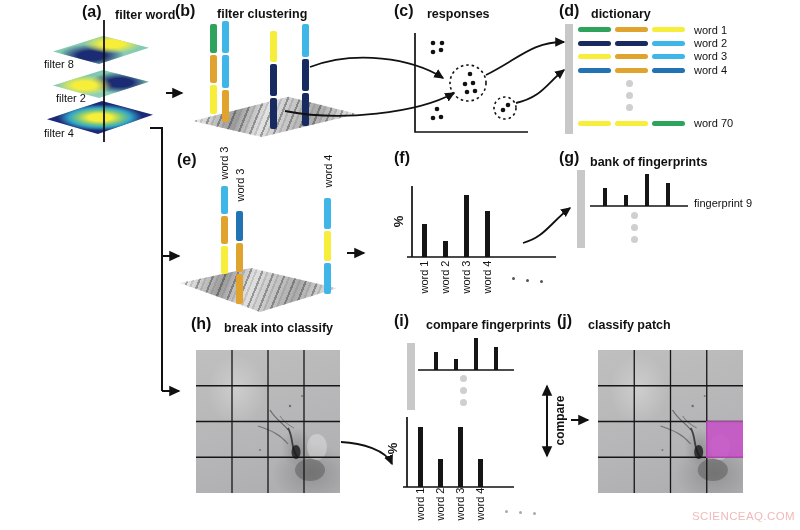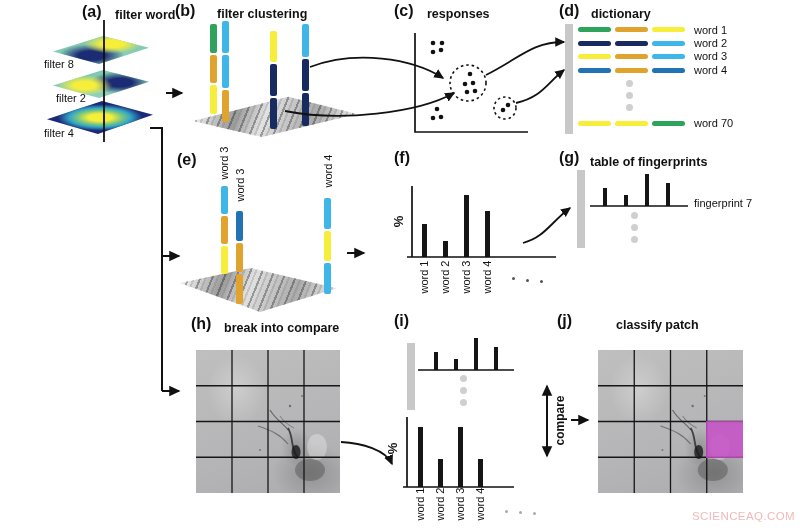--- a/index.html
+++ b/index.html
@@ -260,37 +260,37 @@
   <div class="rot rot-right" style="left:422px;top:277px;width:46px">word 2</div>
   <div class="rot rot-right" style="left:443px;top:277px;width:46px">word 3</div>
   <div class="rot rot-right" style="left:464px;top:277px;width:46px">word 4</div>
   <div class="tdots" style="left:512px;top:277px">
     <div class="tdot" style="background:#555"></div>
     <div class="tdot" style="background:#555;margin-top:2px"></div>
     <div class="tdot" style="background:#555;margin-top:3px"></div>
   </div>
 
   <div class="ptag" style="left:559px;top:150px">(g)</div>
-  <div class="ptitle" style="left:590px;top:155px">table of fingerprints</div>
+  <div class="ptitle" style="left:590px;top:155px">bank of fingerprints</div>
   <div class="graybar" style="left:577px;top:170px;height:78px"></div>
   <div id="miniG" class="hist histB">
       <div class="bar" style="height: 55%;"></div>
       <div class="bar" style="height: 33%;"></div>
       <div class="bar" style="height: 100%;"></div>
       <div class="bar" style="height: 72%;"></div>
     </div>
-  <div class="small" style="left:694px;top:197px">fingerprint 7</div>
+  <div class="small" style="left:694px;top:197px">fingerprint 9</div>
   <div class="dots" style="left:631px;top:212px">
     <div class="dot"></div>
     <div class="dot"></div>
     <div class="dot"></div>
   </div>
 
   <div class="ptag" style="left:191px;top:316px">(h)</div>
-  <div class="ptitle" style="left:224px;top:321px">break into compare</div>
+  <div class="ptitle" style="left:224px;top:321px">break into classify</div>
   <div class="microimg" style="left:196px;top:350px">
     <svg viewBox="0 0 144 143" preserveAspectRatio="none">
       <g fill="none">
         <path d="M74,60 C80,70 88,74 92,80" stroke="rgba(50,50,50,.6)" stroke-width="1.2"></path>
         <path d="M62,76 C74,80 84,84 92,94" stroke="rgba(60,60,60,.55)" stroke-width="1.1"></path>
         <path d="M92,78 C98,88 94,98 102,108" stroke="rgba(30,30,30,.75)" stroke-width="1.8"></path>
         <path d="M84,66 C88,72 94,76 98,78" stroke="rgba(70,70,70,.5)" stroke-width="1"></path>
         <ellipse cx="100" cy="102" rx="4.5" ry="7" fill="rgba(25,25,25,.8)"></ellipse>
         <ellipse cx="114" cy="120" rx="15" ry="11" fill="rgba(70,70,70,.4)"></ellipse>
         <ellipse cx="121" cy="97" rx="10" ry="13" fill="rgba(255,255,255,.3)"></ellipse>
@@ -303,20 +303,21 @@
         <line x1="72" y1="0" x2="72" y2="143"></line>
         <line x1="108" y1="0" x2="108" y2="143"></line>
         <line x1="0" y1="35.75" x2="144" y2="35.75"></line>
         <line x1="0" y1="71.5" x2="144" y2="71.5"></line>
         <line x1="0" y1="107.25" x2="144" y2="107.25"></line>
       </g>
     </svg>
   </div>
 
   <div class="ptag" style="left:394px;top:313px">(i)</div>
+  <div class="ptitle" style="left:426px;top:318px">compare fingerprints</div>
   <div class="graybar" style="left:407px;top:343px;height:67px"></div>
   <div id="miniI" class="hist histB">
       <div class="bar" style="height: 55%;"></div>
       <div class="bar" style="height: 33%;"></div>
       <div class="bar" style="height: 100%;"></div>
       <div class="bar" style="height: 72%;"></div>
     </div>
   <div class="dots" style="left:460px;top:375px">
     <div class="dot"></div>
     <div class="dot"></div>
@@ -334,21 +335,21 @@
   <div class="rot rot-right" style="left:437px;top:504px;width:46px">word 3</div>
   <div class="rot rot-right" style="left:457px;top:504px;width:46px">word 4</div>
   <div class="tdots" style="left:505px;top:510px">
     <div class="tdot" style="background:#aaa"></div>
     <div class="tdot" style="background:#aaa;margin-top:1px"></div>
     <div class="tdot" style="background:#aaa;margin-top:2px"></div>
   </div>
   <div class="rot rot-center" style="left:528px;top:414px;width:64px;font-weight:bold;font-size:12px">compare</div>
 
   <div class="ptag" style="left:557px;top:313px">(j)</div>
-  <div class="ptitle" style="left:616px;top:318px">classify patch</div>
+  <div class="ptitle" style="left:588px;top:318px">classify patch</div>
   <div class="microimg" style="left:598px;top:350px;width:145px">
     <svg viewBox="0 0 144 143" preserveAspectRatio="none">
       <g fill="none">
         <path d="M74,60 C80,70 88,74 92,80" stroke="rgba(50,50,50,.6)" stroke-width="1.2"></path>
         <path d="M62,76 C74,80 84,84 92,94" stroke="rgba(60,60,60,.55)" stroke-width="1.1"></path>
         <path d="M92,78 C98,88 94,98 102,108" stroke="rgba(30,30,30,.75)" stroke-width="1.8"></path>
         <path d="M84,66 C88,72 94,76 98,78" stroke="rgba(70,70,70,.5)" stroke-width="1"></path>
         <ellipse cx="100" cy="102" rx="4.5" ry="7" fill="rgba(25,25,25,.8)"></ellipse>
         <ellipse cx="114" cy="120" rx="15" ry="11" fill="rgba(70,70,70,.4)"></ellipse>
         <ellipse cx="121" cy="97" rx="10" ry="13" fill="rgba(255,255,255,.3)"></ellipse>

